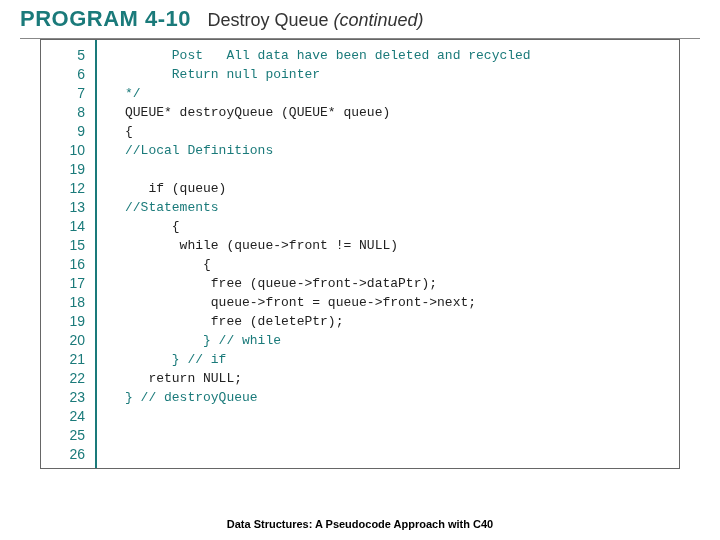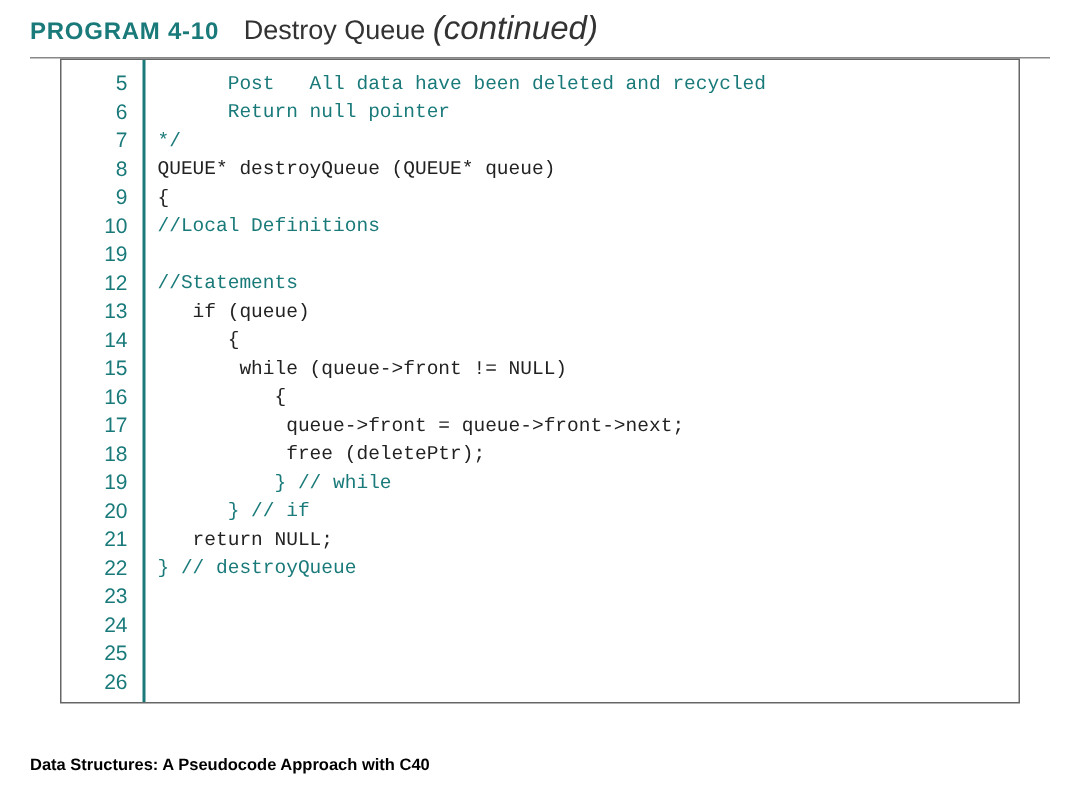--- a/index.html
+++ b/index.html
@@ -11,35 +11,35 @@
     font-family: Arial, sans-serif;
     position: relative;
     overflow: hidden;
   }
   .header {
     padding: 6px 20px 4px 20px;
     background: #ffffff;
   }
   .prog-label {
     font-family: "Arial Narrow", Arial, sans-serif;
-    font-size: 16px;
+    font-size: 22px;
     font-weight: 600;
     color: #1a7a7a;
     letter-spacing: 0.5px;
   }
   .prog-title {
     font-family: "Arial Narrow", Arial, sans-serif;
     font-size: 18px;
     font-weight: 400;
     color: #333;
     margin-left: 12px;
   }
   .prog-cont {
     font-family: "Arial Narrow", Arial, sans-serif;
-    font-size: 22px;
+    font-size: 18px;
     font-style: italic;
     color: #333;
   }
   .rule {
     border: none;
     border-top: 1px solid #888;
     margin: 2px 20px 0 20px;
   }
   .code-box {
     margin: 0 40px 0 40px;
@@ -57,39 +57,39 @@
   .gutter .ln {
     font-family: "Arial Narrow", Arial, sans-serif;
     font-size: 14px;
     color: #1a7a7a;
     text-align: right;
     line-height: 19px;
     height: 19px;
   }
   .code-col {
     flex: 1;
-    padding: 6px 8px 6px 8px;
+    padding: 6px 8px 6px 28px;
     box-sizing: border-box;
   }
   .code-line {
     font-family: "Courier New", monospace;
     font-size: 13px;
     line-height: 19px;
     height: 19px;
     white-space: pre;
   }
   .comment { color: #1a7a7a; }
   .code    { color: #222; }
   .footer {
     position: absolute;
-    bottom: 24px;
+    bottom: 10px;
     left: 20px;
     right: 20px;
     display: flex;
-    justify-content: flex-start;
+    justify-content: center;
     font-family: Arial, sans-serif;
     font-size: 11px;
     font-weight: bold;
     color: #000;
   }
 </style>
 </head>
 <body>
 
 <div class="header">
@@ -126,25 +126,26 @@
       <div class="ln">26</div>
     </div>
   <div class="code-col" id="codecol">
       <div class="code-line comment">      Post   All data have been deleted and recycled</div>
       <div class="code-line comment">      Return null pointer</div>
       <div class="code-line comment">*/</div>
       <div class="code-line code">QUEUE* destroyQueue (QUEUE* queue)</div>
       <div class="code-line code">{</div>
       <div class="code-line comment">//Local Definitions</div>
       <div class="code-line code"></div>
+      <div class="code-line code">   if (queue)</div>
       <div class="code-line comment">//Statements</div>
-      <div class="code-line code">   if (queue)</div>
       <div class="code-line code">      {</div>
       <div class="code-line code">       while (queue-&gt;front != NULL)</div>
       <div class="code-line code">          {</div>
+      <div class="code-line code">           free (queue-&gt;front-&gt;dataPtr);</div>
       <div class="code-line code">           queue-&gt;front = queue-&gt;front-&gt;next;</div>
       <div class="code-line code">           free (deletePtr);</div>
       <div class="code-line comment">          } // while</div>
       <div class="code-line comment">      } // if</div>
       <div class="code-line code">   return NULL;</div>
       <div class="code-line comment">} // destroyQueue</div>
     </div>
 </div>
 
 <div class="footer">

